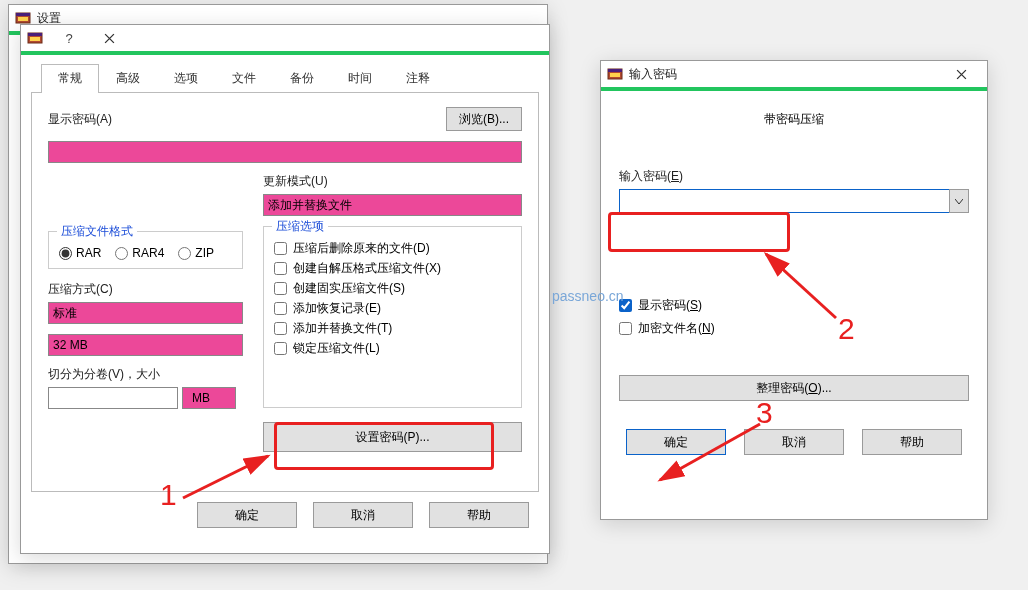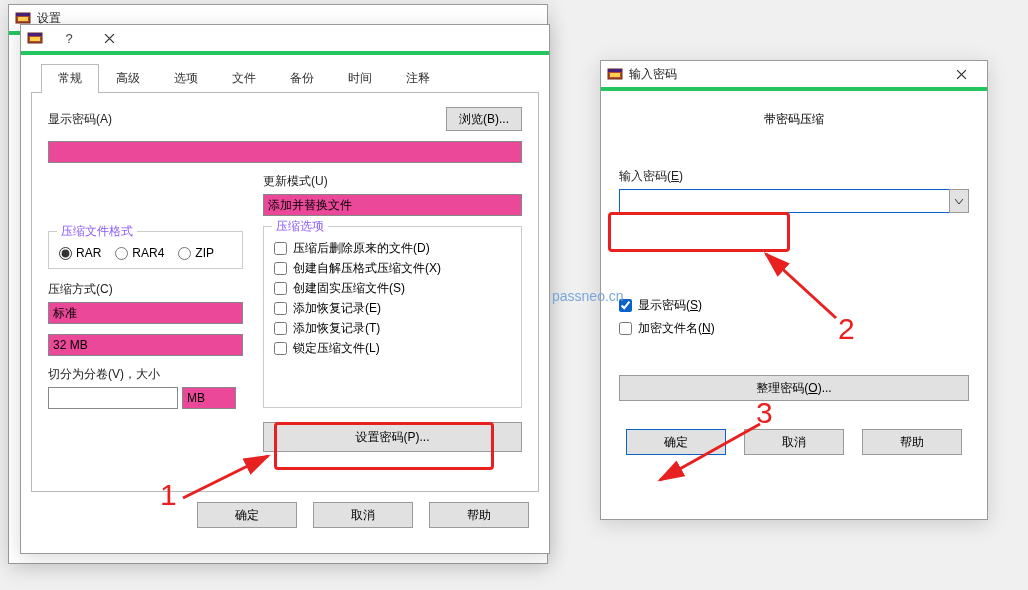--- a/index.html
+++ b/index.html
@@ -108,21 +108,21 @@
     padding: 10px 10px 8px;
     position: relative;
     margin-bottom: 12px;
   }
   .groupbox > .legend {
     position: absolute;
     top: -9px;
     left: 8px;
     background: #fff;
     padding: 0 4px;
-    color: #8b5cf6;
+    color: #1d4ed8;
   }
   .radios { display: flex; gap: 14px; padding-top: 4px;}
   .radios label, .chk label { display: inline-flex; align-items: center; gap: 4px; }
   .chklist label { display: flex; align-items: center; gap: 6px; margin: 3px 0; }
 
   .footer-btns {
     display: flex;
     justify-content: flex-end;
     gap: 16px;
     padding: 10px 20px 0;
@@ -159,21 +159,21 @@
     color: #7aa7d8;
     font-size: 14px;
     font-family: Arial, sans-serif;
     z-index: 70;
     pointer-events: none;
   }
 
   .browse-row { display:flex; justify-content: space-between; align-items:center; }
   .split-wrap { display:flex; gap:4px; }
   .split-wrap .txt { width: 130px; }
-  .split-wrap select { width: 54px; }
+  .split-wrap select { width: 54px; text-align: center; }
 
   .under { text-decoration: underline; }
   input[type=checkbox], input[type=radio]{ margin:0; width:13px; height:13px; accent-color:#333;}
   input[type=checkbox]:checked{ accent-color:#0a62c9;}
 </style>
 </head>
 <body>
 
 <div class="window win-settings">
   <div class="titlebar">
@@ -283,21 +283,21 @@
             <label>
                 <input type="checkbox" style="">
                 <span>创建固实压缩文件(S)</span>
               </label>
             <label>
                 <input type="checkbox" style="">
                 <span>添加恢复记录(E)</span>
               </label>
             <label>
                 <input type="checkbox" style="">
-                <span>添加恢复记录(T)</span>
+                <span>添加并替换文件(T)</span>
               </label>
             <label>
                 <input type="checkbox" style="">
                 <span>锁定压缩文件(L)</span>
               </label>
           </div>
         </div>
 
         <div style="margin-top:14px">
           <button class="btn" style="width:100%;height:30px">设置密码(P)...</button>

